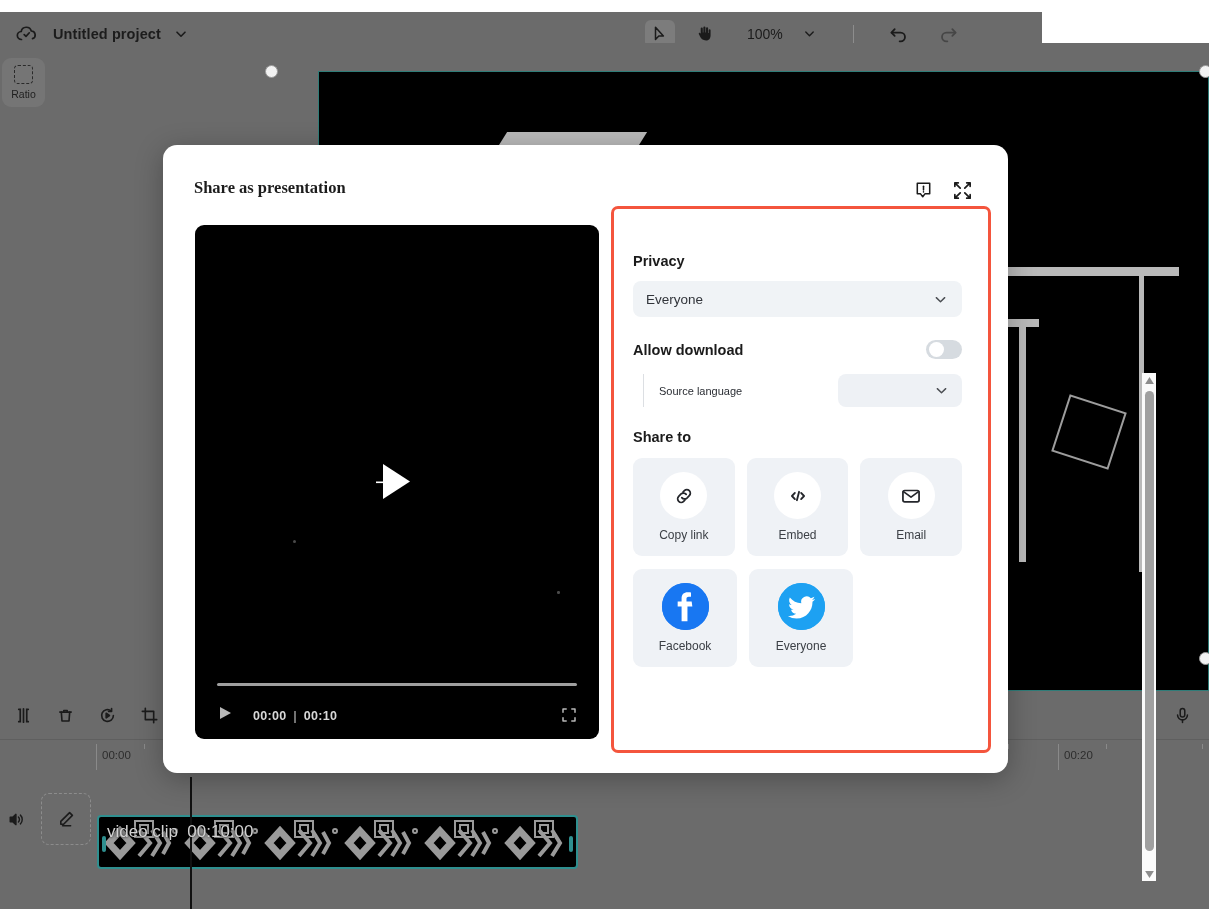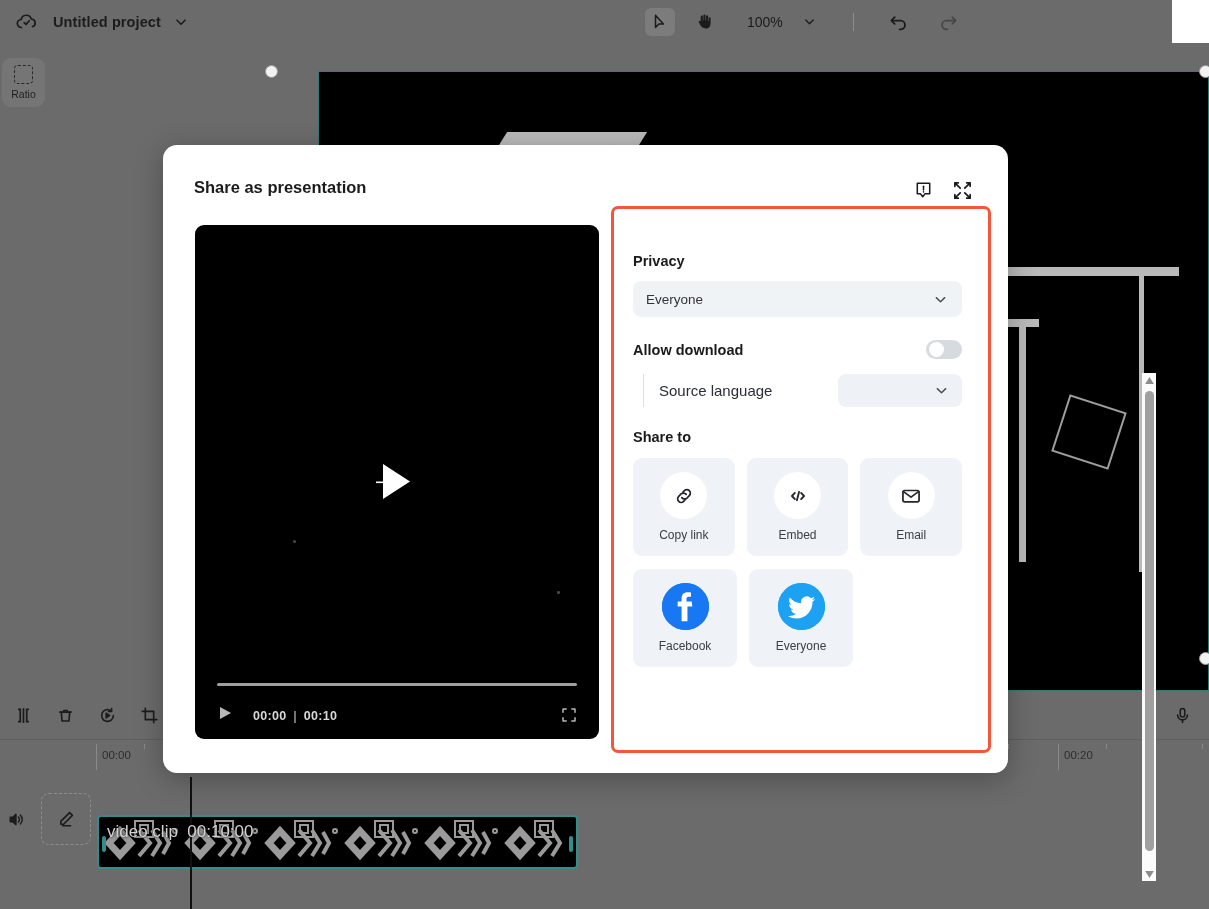--- a/index.html
+++ b/index.html
@@ -9,21 +9,21 @@
     overflow: hidden;
     background: #ffffff;
   }
   #app { position: relative; width: 1209px; height: 909px; }
 
   
   .editor { position: absolute; inset: 0; background: #fff; }
 
   
   .topbar {
-    position: absolute; left: 0; top: 0; width: 1172px; height: 43px;
+    position: absolute; left: 0; top: 12px; width: 1042px; height: 43px;
     background: #6b6b6b; display: flex; align-items: center;
   }
   .cloud-icon { margin-left: 14px; width: 26px; height: 26px; display:flex; align-items:center; justify-content:center; }
   .proj-title { margin-left: 13px; font-size: 14.5px; font-weight: bold; color: #1c1c1c; letter-spacing: .1px; }
   .proj-caret { margin-left: 12px; width: 16px; height: 16px; display:flex;align-items:center;justify-content:center; }
   .tools-center { position: absolute; left: 645px; top: 0; height: 43px; display: flex; align-items: center; gap: 14px; }
   .tbtn { width: 30px; height: 28px; display:flex; align-items:center; justify-content:center; border-radius:6px; }
   .tbtn.active { background: #7c7c7c; }
   .zoomlabel { margin-left: 14px; font-size: 14px; color: #1b1b1b; font-weight: 500; }
   .zoomcaret { margin-left: 6px; width:14px;height:14px;display:flex;align-items:center;justify-content:center;}
@@ -74,21 +74,21 @@
   .clip-label { position:absolute; left: 8px; top: 5px; font-size: 17px; color: #d2d2d2; z-index: 5;
                 text-shadow: 0 0 3px #000; white-space: nowrap; }
   .clip-grab { position:absolute; top: 19px; width: 4px; height: 16px; background:#2f8f8f; border-radius:2px; z-index:6;}
   .playhead { position:absolute; left: 190px; top: 777px; width: 2px; height: 132px; background: #111; }
 
   
   .modal {
     position:absolute; left: 163px; top: 145px; width: 845px; height: 628px;
     background:#fff; border-radius: 14px; box-shadow: 0 6px 28px rgba(0,0,0,.28);
   }
-  .modal-title { position:absolute; left: 31px; top: 33px; font-size: 16.5px; font-weight: bold; color:#1c1c1c; }
+  .modal-title { position:absolute; left: 31px; top: 33px; font-size: 16.5px; font-weight: bold; color:#1c1c1c;font-family:Liberation Serif, serif; }
   .m-icon { position:absolute; top: 32px; width: 26px;height:26px;display:flex;align-items:center;justify-content:center;}
   .m-report { right: 72px; }
   .m-collapse { right: 33px; }
 
   .player { position:absolute; left: 32px; top: 80px; width: 404px; height: 514px; background:#000; border-radius: 9px; overflow:hidden; }
   .play-big { position:absolute; left: 50%; top: 50%; transform: translate(-50%,-50%); }
   .dust { position:absolute; background: #4a4a4a; border-radius:50%; }
   .progress-wrap { position:absolute; left: 22px; right: 22px; bottom: 53px; height: 3px; background:#9f9f9f; border-radius:2px;}
   .pctl { position:absolute; bottom: 18px; }
   .play-sm { left: 22px; }
@@ -111,21 +111,21 @@
   .row { display:flex; align-items:center; justify-content: space-between; }
   .row-label { font-size: 14.5px; font-weight: bold; color:#1b1b1b; }
   .toggle { width: 36px; height: 19px; border-radius: 10px; position:relative; }
   .toggle.off { background: #d6dbe0; }
   .toggle.on { background: #16cfe8; }
   .knob { position:absolute; top: 2px; width: 15px; height:15px; border-radius:50%; background:#fff; }
   .toggle.off .knob { left: 2.5px; }
   .toggle.on .knob { right: 2.5px; }
 
   .indent { margin-left: 10px; border-left: 1.5px solid #dcdfe3; padding-left: 15px; }
-  .sub-label { font-size: 15px; color: #2a2d33; }
+  .sub-label { font-size: 11px; color: #2a2d33; }
   .select-sm { width: 124px; height: 33px; background:#eef1f5; border-radius: 8px;
                display:flex; align-items:center; justify-content: flex-end; padding-right: 13px; }
   .cbox { width: 19px; height: 19px; border: 1.6px solid #c9ced4; border-radius: 4px; background: #fff; }
 
   .tiles { display:flex; gap: 12px; margin-top: 13px; }
   .tile { width: 104px; height: 98px; background:#eff2f6; border-radius: 9px;
           display:flex; flex-direction:column; align-items:center; justify-content:center; gap: 9px; }
   .tile .circ { width: 47px; height: 47px; border-radius:50%; background:#fff;
                 display:flex;align-items:center;justify-content:center; }
   .tile .tl-lbl { font-size: 12px; color: #3c4046; }

